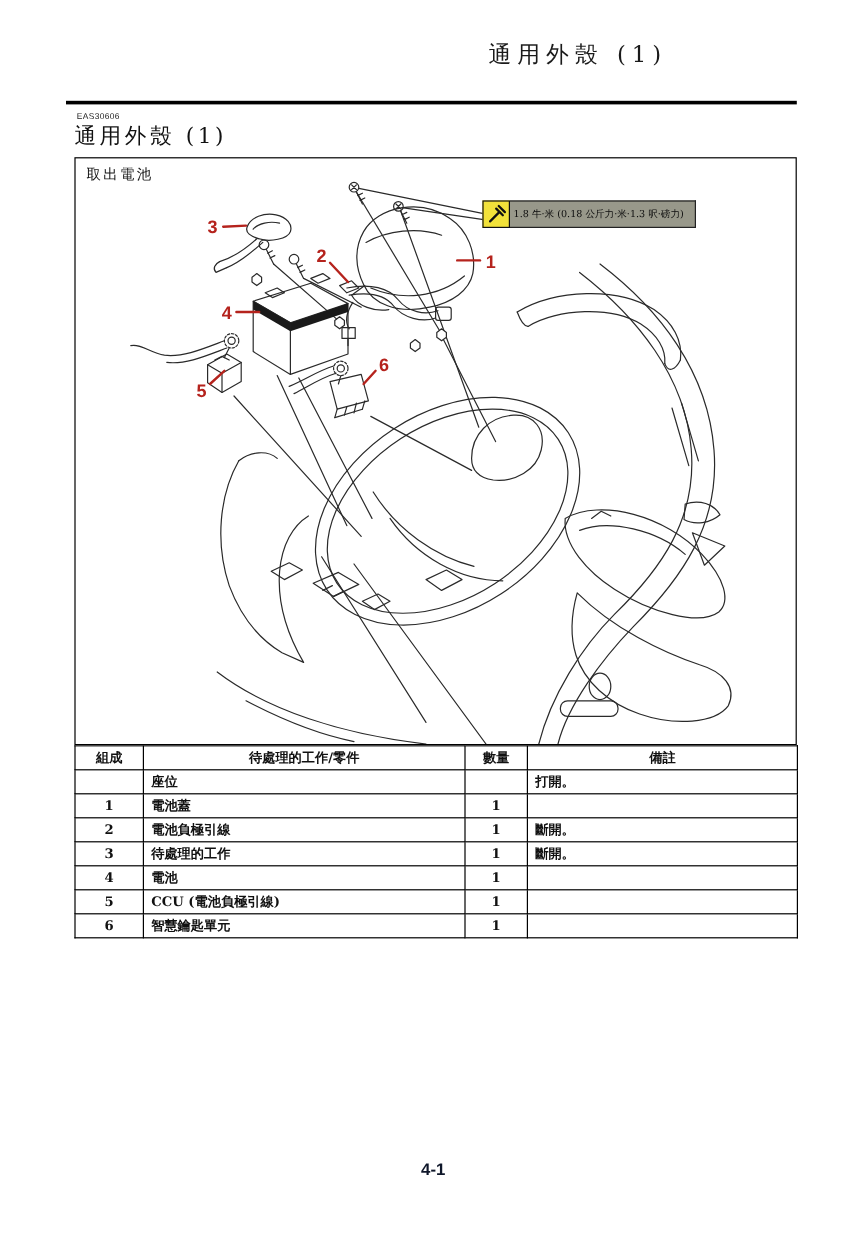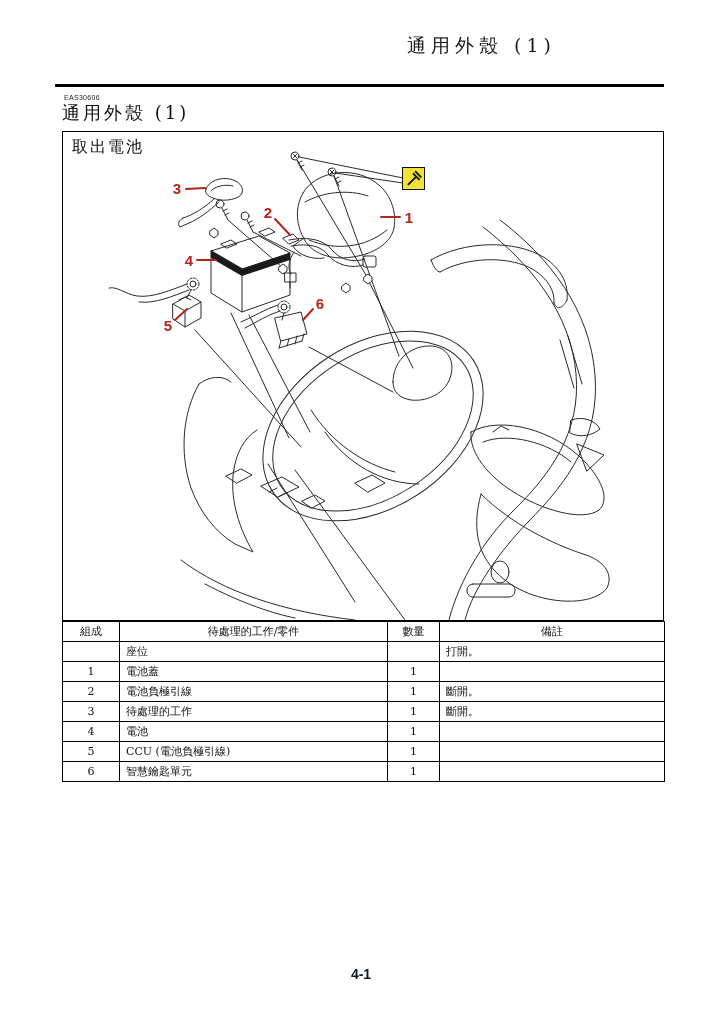--- a/index.html
+++ b/index.html
@@ -21,21 +21,21 @@
     font-family:"Liberation Sans", sans-serif; color:#222; letter-spacing:0.3px;
   }
   .section-title {
     position:absolute; left:62px; top:101px; font-size:18px; letter-spacing:3px; color:#111;
   }
   .content { position:absolute; left:62px; top:131px; width:602px; }
   .figure-box {
     position:relative; width:600px; height:488px; border:1px solid #000; background:#fff;
   }
   .figure-caption {
-    position:absolute; top:5px; left:9px; font-size:16px; letter-spacing:2px; z-index:3;
+    position:absolute; top:5px; left:9px; font-size:12px; letter-spacing:2px; z-index:3;
   }
   svg.diagram { position:absolute; left:0; top:0; width:600px; height:488px; z-index:1; }
   .art path, .art ellipse, .art circle, .art line, .art rect, .art polyline {
     fill:none; stroke:#2a2a2a; stroke-width:1; stroke-linecap:round; stroke-linejoin:round;
   }
   .art .filled { fill:#1a1a1a; stroke:none; }
   .art .nut { fill:#fff; }
   .leader { stroke:#b5231d; stroke-width:2; fill:none; stroke-linecap:round; }
   .callout {
     fill:#b5231d; stroke:none;
@@ -50,21 +50,21 @@
   .torque-text {
     flex:1; box-sizing:border-box; background:#98988a; border:1px solid #222; border-left:none;
     font-size:8px; line-height:21px; padding:0 3px; white-space:nowrap; overflow:hidden; color:#0d0d0d;
   }
   table.parts {
     border-collapse:collapse; width:602px; table-layout:fixed;
     font-size:11px; font-family:"DejaVu Serif", serif; color:#111;
   }
   table.parts th, table.parts td {
     border:1px solid #000; padding:2px 6px; height:15px; line-height:14px;
-    font-weight:normal; overflow:hidden; white-space:nowrap;
+    font-weight:bold; overflow:hidden; white-space:nowrap;
   }
   th.c-order, td.c-order { text-align:center; }
   th.c-qty,   td.c-qty   { text-align:center; }
   th.c-job, th.c-remarks { text-align:center;margin-top:36px; }
   td.c-job, td.c-remarks { text-align:left; }
   .page-number {
     position:absolute; left:0; top:966px; width:722px; text-align:center;
     font-family:"Liberation Sans", sans-serif; font-weight:bold; font-size:14px; color:#0f172a;
   }
 </style>
@@ -84,20 +84,21 @@
     <div class="torque-box">
       <div class="torque-icon">
         <svg width="17" height="17" viewBox="0 0 20 20">
           <g stroke="#111" stroke-width="2.2" stroke-linecap="round" fill="none">
             <path d="M4 17 L13 8"></path>
             <path d="M10 4.5 L16.5 11"></path>
             <path d="M12.5 2 L18.5 8"></path>
           </g>
         </svg>
       </div>
+      <div class="torque-text">1.8 牛·米 (0.18 公斤力·米·1.3 呎·磅力)</div>
     </div>
 
     <svg class="diagram" viewBox="0 0 600 488">
       <g class="art">
 
         <g>
 
           <path d="M 368,128 C 400,109 452,107 482,126 C 498,137 506,152 504,168"></path>
           <path d="M 377,140 C 403,125 446,123 471,138 C 485,147 492,159 491,171"></path>
           <path d="M 504,168 C 500,176 494,179 491,171"></path>

